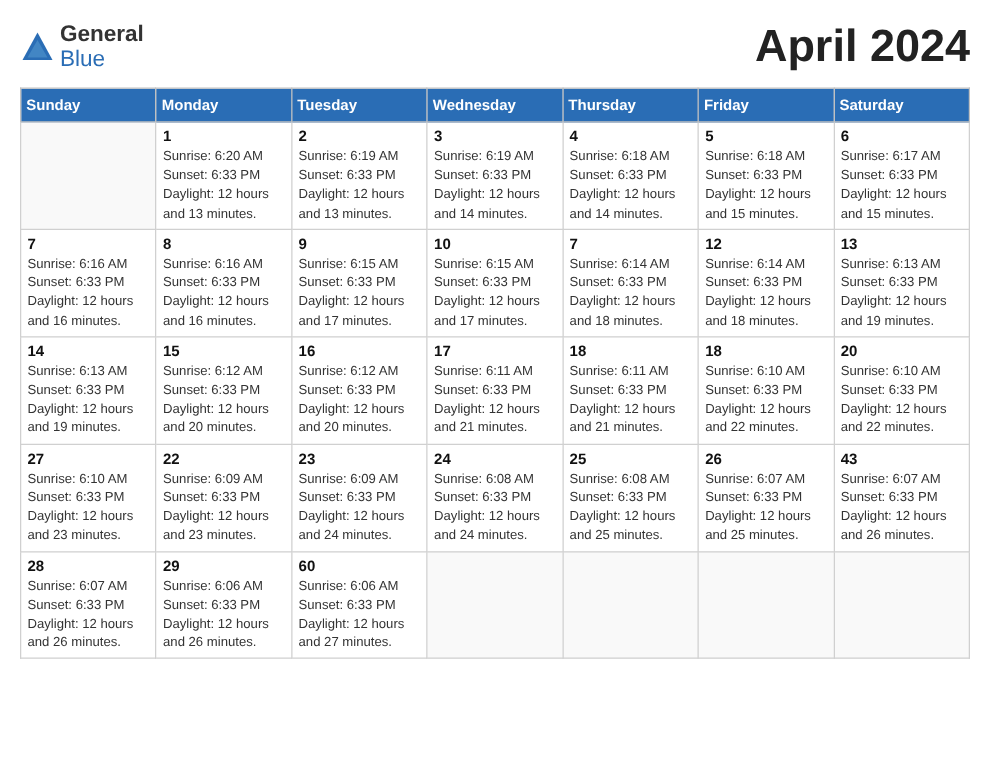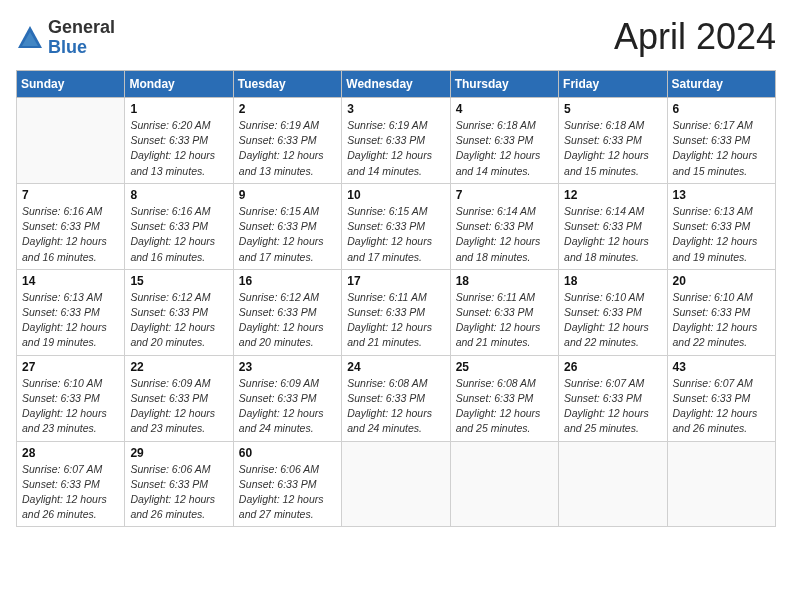--- a/index.html
+++ b/index.html
@@ -25,34 +25,34 @@
       flex-direction: column;
       line-height: 1.1;
     }
     .logo-general {
       font-size: 18px;
       font-weight: bold;
       color: #333;
     }
     .logo-blue {
       font-size: 18px;
-      font-weight: bold;
+      font-weight: normal;
       color: #2a6db5;
     }
     .logo-icon {
       width: 28px;
       height: 28px;
       margin-right: 4px;
     }
     .title-block {
       text-align: right;
     }
     .month-title {
       font-size: 36px;
-      font-weight: normal;
+      font-weight: bold;
       color: #222;
     }
     .location {
       font-size: 15px;
       color: #444;
     }
     .calendar {
       width: 100%;
       border-collapse: collapse;
       font-size: 11px;
@@ -80,21 +80,20 @@
     .day-num {
       font-weight: bold;
       font-size: 12px;
       margin-bottom: 2px;
       color: #111;
     }
     .day-detail {
       color: #333;
       font-size: 10.5px;
       line-height: 1.45;
-      font-style: italic;
     }
   </style>
 </head>
 <body>
 
 <div class="header">
   <div class="logo">
     <svg class="logo-icon" viewBox="0 0 28 28" xmlns="http://www.w3.org/2000/svg">
       <polygon points="14,2 26,24 2,24" fill="#2a6db5"></polygon>
       <polygon points="14,8 22,22 6,22" fill="#5a9fd4" opacity="0.5"></polygon>

